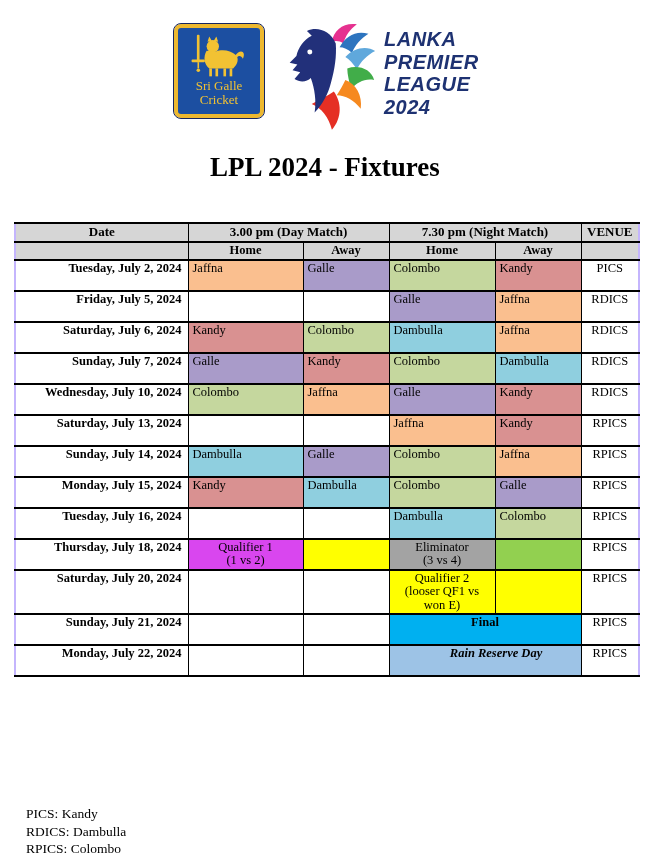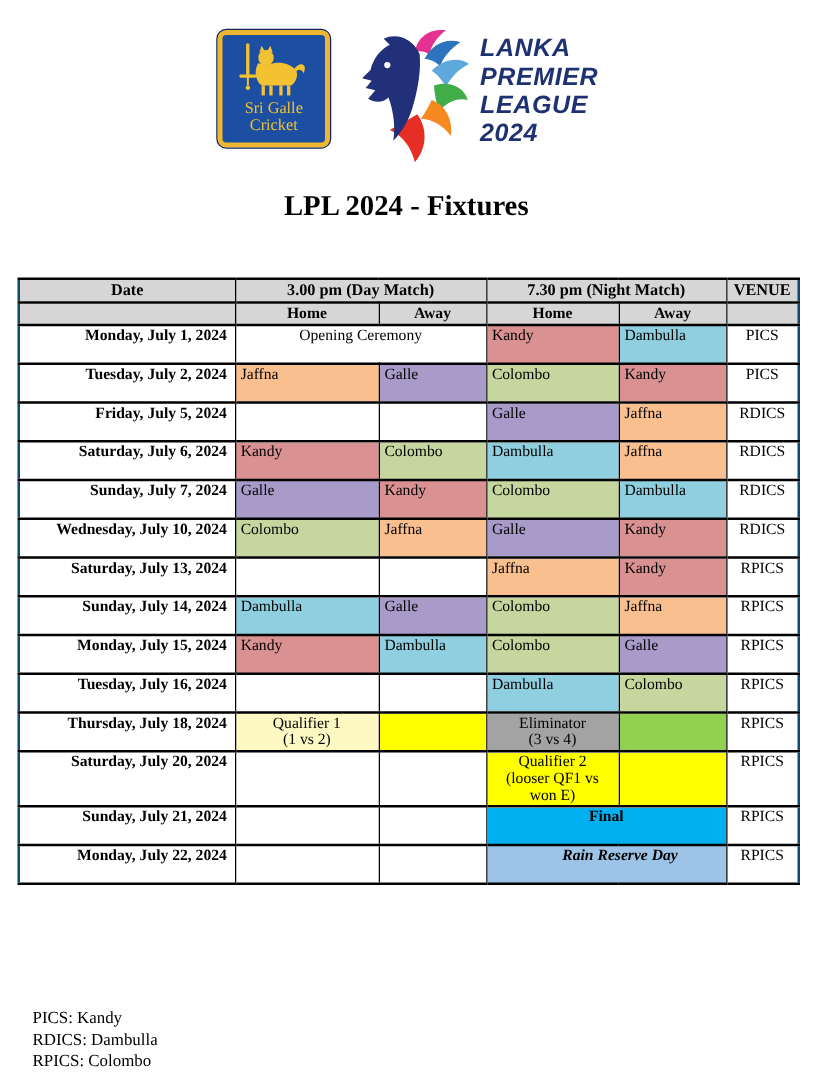--- a/index.html
+++ b/index.html
@@ -18,29 +18,29 @@
   .slc-logo svg { margin-top:5px; }
   .slc-text { text-align:center; color:#F2C233; font-size:13px; line-height:14px; font-family:"Liberation Serif", serif; }
   .lpl-lion { position:absolute; left:282px; top:20px; }
   .wordmark {
     position:absolute; left:384px; top:28px;
     font-family:"Liberation Sans", sans-serif; font-weight:bold; font-style:italic;
     font-size:20px; line-height:22.5px; color:#1E3272; letter-spacing:0.5px;
   }
   .title {
     position:absolute; left:0; top:152px; width:650px; margin:0;
-    text-align:center; font-size:23px; font-weight:bold; color:#000;
+    text-align:center; font-size:27px; font-weight:bold; color:#000;
     font-family:"Liberation Serif", serif;
   }
 
   
   table.fixtures {
     position:absolute; left:14px; top:222px; width:624px;
     border-collapse:collapse; table-layout:fixed;
-    border:2px solid #0c4a6e;
+    border:2px solid #c4b5fd;
     font-family:"Liberation Serif", serif;
   }
   .fixtures th, .fixtures td {
     border:1px solid #000; border-top:2px solid #000; border-bottom:2px solid #000;
     font-size:12.5px; line-height:13.5px; padding:1px 4px;
     vertical-align:top; overflow:hidden; white-space:pre-line;
   }
   .fixtures thead th { background:#D6D6D6; font-weight:bold; text-align:center; white-space:nowrap; }
   .fixtures thead tr.hrow1 th { height:15px; font-size:13px; }
   .fixtures thead tr.hrow2 th { height:13px;margin-left:23px; }
@@ -126,35 +126,28 @@
         <th></th>
         <th>Home</th>
         <th>Away</th>
         <th>Home</th>
         <th>Away</th>
         <th></th>
       </tr>
     </thead>
     <tbody id="fixtures-body">
         <tr>
-          <td class="date-cell">Monday, July 1, 2024</td>
-          <td colspan="2" class="center">Opening Ceremony</td>
-          <td style="background: rgb(217, 145, 145);">Kandy</td>
-          <td style="background: rgb(143, 207, 223);">Dambulla</td>
+          <td class="date-cell">Tuesday, July 2, 2024</td>
+          <td style="background: rgb(250, 191, 143);">Jaffna</td>
+          <td style="background: rgb(169, 155, 201);">Galle</td>
+          <td style="background: rgb(197, 215, 158);">Colombo</td>
+          <td style="background: rgb(217, 145, 145);">Kandy</td>
           <td class="venue-cell">PICS</td>
         </tr>
         <tr>
-          <td class="date-cell">Tuesday, July 2, 2024</td>
-          <td style="background: rgb(250, 191, 143);">Jaffna</td>
-          <td style="background: rgb(169, 155, 201);">Galle</td>
-          <td style="background: rgb(197, 215, 158);">Colombo</td>
-          <td style="background: rgb(217, 145, 145);">Kandy</td>
-          <td class="venue-cell">PICS</td>
-        </tr>
-        <tr>
           <td class="date-cell">Friday, July 5, 2024</td>
           <td></td>
           <td></td>
           <td style="background: rgb(169, 155, 201);">Galle</td>
           <td style="background: rgb(250, 191, 143);">Jaffna</td>
           <td class="venue-cell">RDICS</td>
         </tr>
         <tr>
           <td class="date-cell">Saturday, July 6, 2024</td>
           <td style="background: rgb(217, 145, 145);">Kandy</td>
@@ -206,21 +199,21 @@
         <tr>
           <td class="date-cell">Tuesday, July 16, 2024</td>
           <td></td>
           <td></td>
           <td style="background: rgb(143, 207, 223);">Dambulla</td>
           <td style="background: rgb(197, 215, 158);">Colombo</td>
           <td class="venue-cell">RPICS</td>
         </tr>
         <tr>
           <td class="date-cell">Thursday, July 18, 2024</td>
-          <td class="center" style="background: #fef9c3; text-align: center;">Qualifier 1
+          <td class="center" style="background: #d946ef; text-align: center;">Qualifier 1
 (1 vs 2)</td>
           <td style="background: rgb(255, 255, 0);"></td>
           <td class="center" style="background: #a3a3a3; font-family: Liberation Serif, serif;">Eliminator
 (3 vs 4)</td>
           <td style="background: rgb(146, 208, 80);"></td>
           <td class="venue-cell">RPICS</td>
         </tr>
         <tr>
           <td class="date-cell">Saturday, July 20, 2024</td>
           <td></td>

